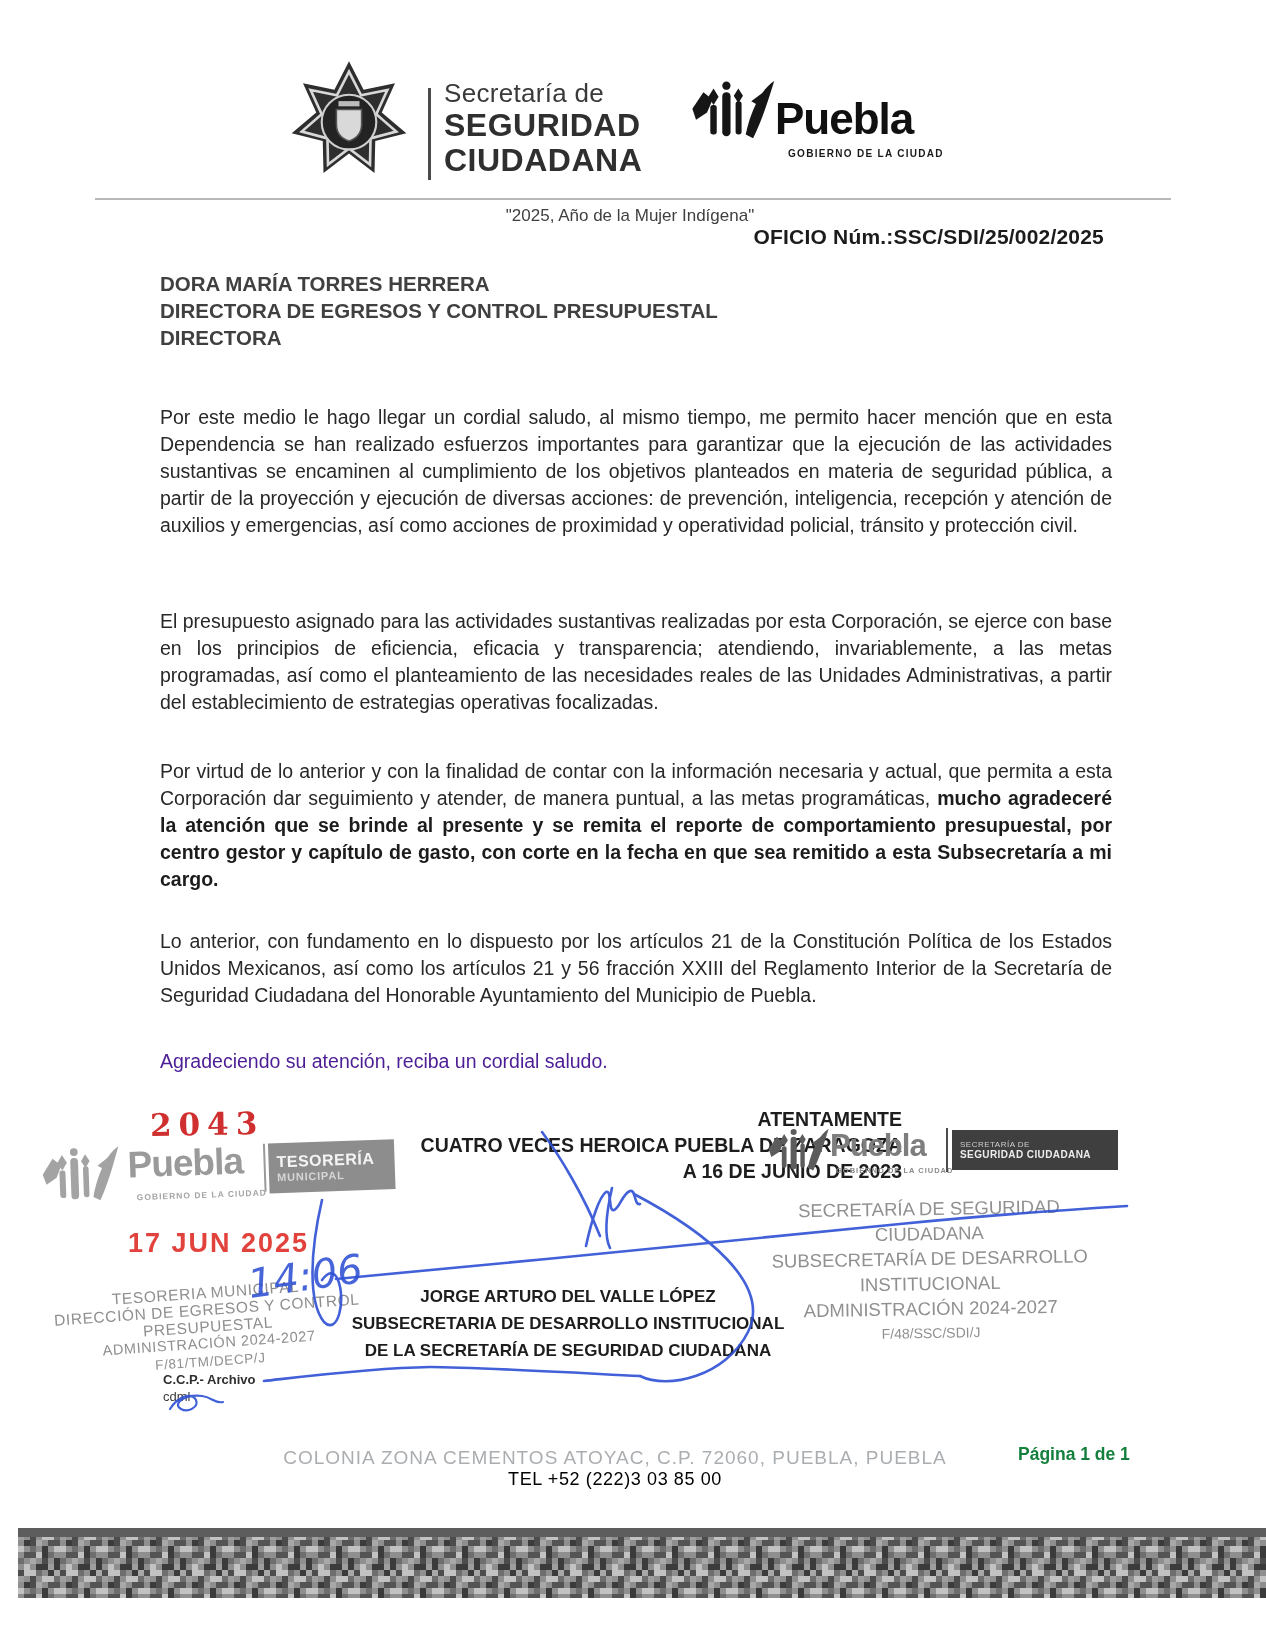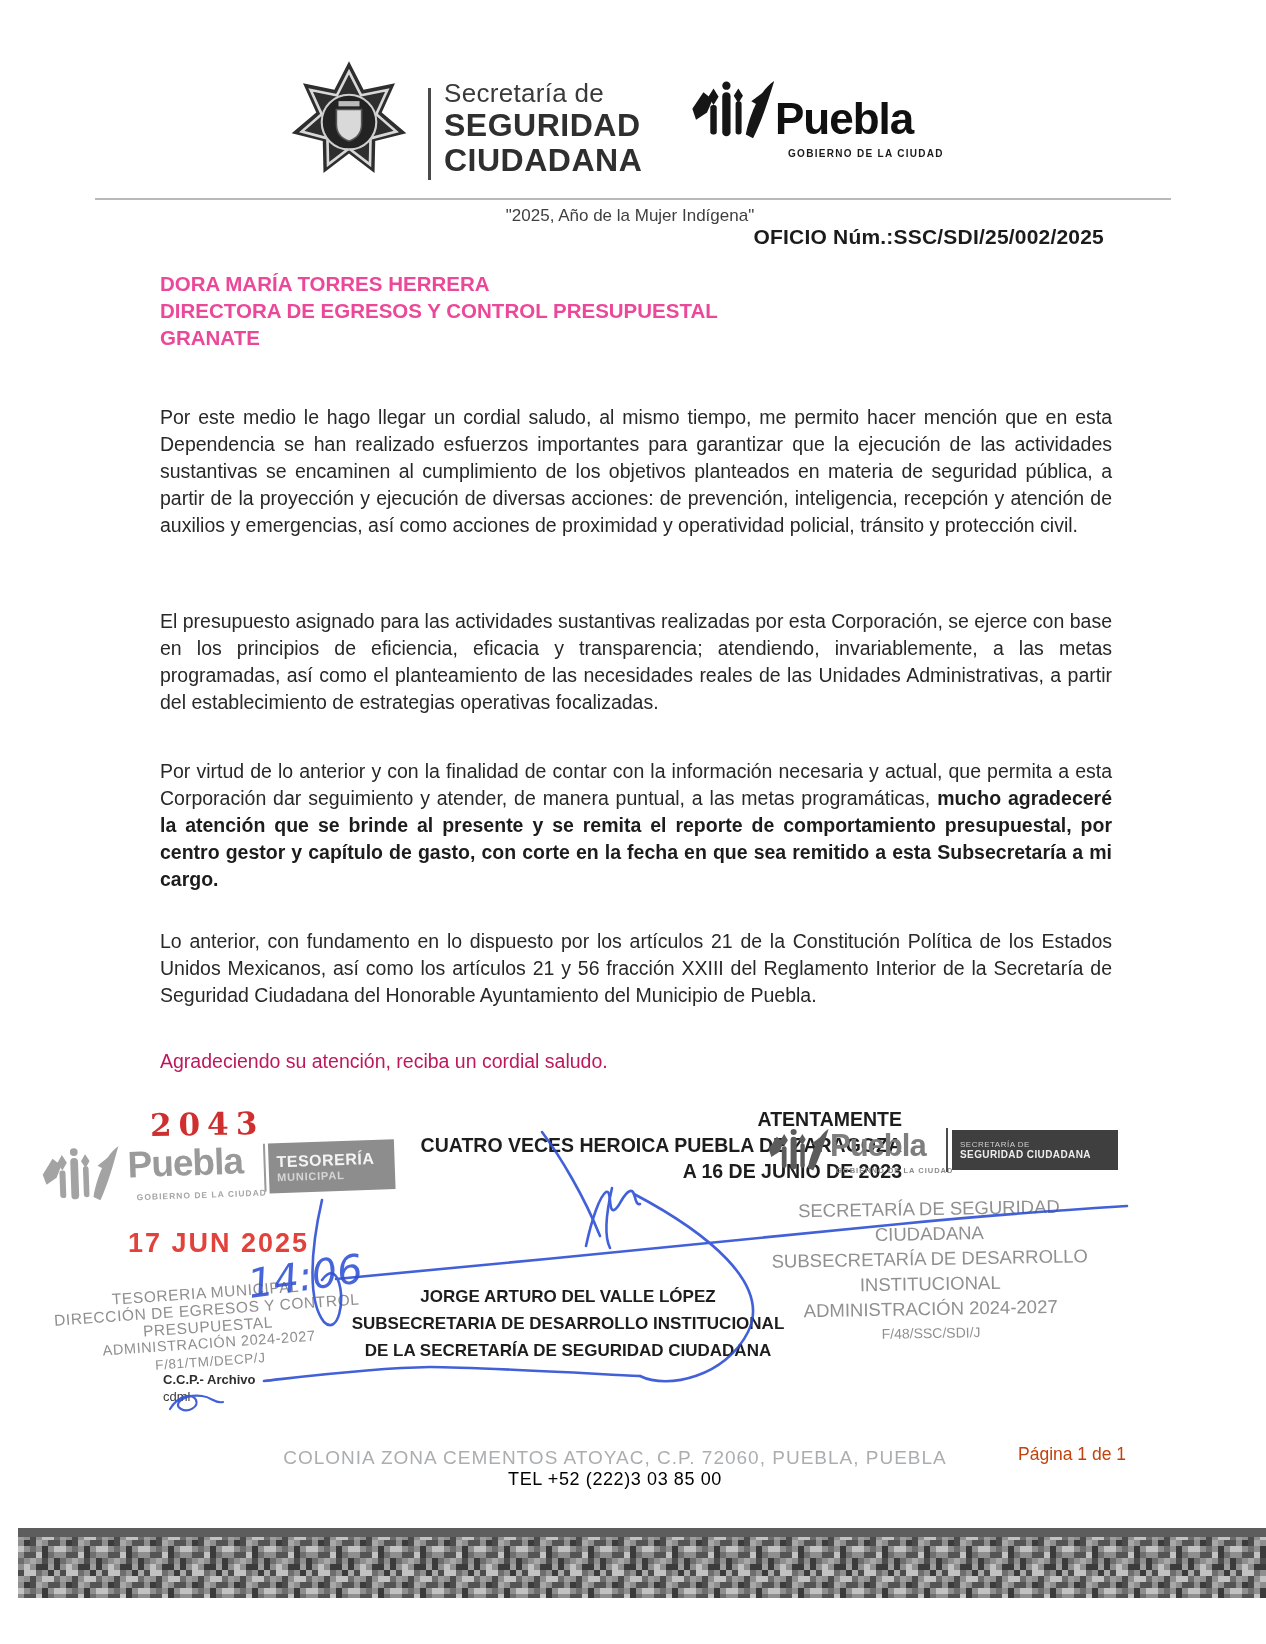--- a/index.html
+++ b/index.html
@@ -16,24 +16,24 @@
   .ssc-word .l2,.ssc-word .l3{font-size:32px;font-weight:800;letter-spacing:.5px;margin-top:3px;}
   .hdr-divider{width:3px;background:#4a4a4a;}
   .puebla-word{font-weight:800;color:#101010;letter-spacing:-1px;}
   .puebla-tag{font-weight:700;color:#1a1a1a;letter-spacing:1.3px;}
   .header-rule{height:2px;background:#b9b9b9;}
 
   .motto{font-size:17px;color:#3f3f3f;text-align:center;}
   .oficio{font-size:21px;font-weight:700;color:#1b1b1b;text-align:right;letter-spacing:.2px;}
 
   
-  .recipient{font-size:20.5px;font-weight:700;line-height:27px;color:#ec4899;}
+  .recipient{font-size:20.5px;font-weight:700;line-height:27px;color:#404040;}
   .para{width:952px;font-size:19.5px;line-height:27px;text-align:justify;color:#282828;}
   .para b{color:#1c1c1c;}
-  .closing{font-size:19.5px;color:#be185d;text-align:center;}
+  .closing{font-size:19.5px;color:#4c1d95;text-align:center;}
 
   
   .atent{width:660px;text-align:right;font-size:19.5px;font-weight:700;line-height:26px;color:#1d1d1d;}
   .signer{width:660px;text-align:center;font-size:17px;font-weight:700;line-height:27px;color:#1d1d1d;}
 
   
   .folio{font-family:"DejaVu Serif",serif;font-weight:700;font-size:31px;color:#d02f2f;letter-spacing:7px;}
   .date-stamp{font-size:27px;font-weight:700;color:#e2423c;letter-spacing:2px;}
   .stamp-lines-left{width:360px;text-align:center;color:#8f8f8f;font-size:15.5px;line-height:17px;letter-spacing:.6px;transform:rotate(-4deg);}
   .stamp-lines-left .s4{font-size:14.5px;}
@@ -44,21 +44,21 @@
   .gray-logo-tag{font-weight:700;letter-spacing:1px;}
   .stamp-box{display:flex;flex-direction:column;justify-content:center;padding:3px 8px;}
   .ccp{font-size:13px;font-weight:700;color:#2e2e2e;}
   .ccp-init{font-size:13px;color:#3a3a3a;}
 
   
   .addr{width:720px;text-align:center;}
   .addr .a1{font-size:17px;color:#b7babd;letter-spacing:1.4px;}
   .addr .a2{font-size:19px;color:#abaeb1;letter-spacing:1px;margin-top:6px;}
   .addr .ph{font-size:18px;font-weight:400;color:#000000;letter-spacing:.6px;margin-top:0;}
-  .pageno{font-size:17.5px;color:#c2410c;font-weight:400;}
+  .pageno{font-size:17.5px;color:#15803d;font-weight:700;}
 </style>
 </head>
 <body>
 
 <div class="page">
 
   <svg width="0" height="0" style="position:absolute" aria-hidden="true">
     <defs>
       <symbol id="star-badge" viewBox="0 0 120 120">
         <polygon points="60,4 73.9,31.2 103.8,25.1 91.2,52.9 114.6,72.5 85,80 84.3,110.5 60,92 35.7,110.5 35,80 5.4,72.5 28.8,52.9 16.2,25.1 46.1,31.2" fill="#2e2e2e"></polygon>
@@ -100,21 +100,21 @@
   <div class="abs puebla-tag" style="left:788px;top:148px;font-size:10px">GOBIERNO DE LA CIUDAD</div>
 
   <div class="abs header-rule" style="left:95px;top:198px;width:1076px"></div>
 
   <div class="abs motto" style="left:395px;top:206px;width:470px">"2025, Año de la Mujer Indígena"</div>
   <div class="abs oficio" style="left:598px;top:225px;width:506px">OFICIO Núm.:SSC/SDI/25/002/2025</div>
 
   <div class="abs recipient" style="left:160px;top:270px">
     <div>DORA MARÍA TORRES HERRERA</div>
     <div>DIRECTORA DE EGRESOS Y CONTROL PRESUPUESTAL</div>
-    <div>GRANATE</div>
+    <div>DIRECTORA</div>
   </div>
 
   <div class="abs para" style="left:160px;top:404px">Por este medio le hago llegar un cordial saludo, al mismo tiempo, me permito hacer mención que en esta Dependencia se han realizado esfuerzos importantes para garantizar que la ejecución de las actividades sustantivas se encaminen al cumplimiento de los objetivos planteados en materia de seguridad pública, a partir de la proyección y ejecución de diversas acciones: de prevención, inteligencia, recepción y atención de auxilios y emergencias, así como acciones de proximidad y operatividad policial, tránsito y protección civil.</div>
   <div class="abs para" style="left:160px;top:608px">El presupuesto asignado para las actividades sustantivas realizadas por esta Corporación, se ejerce con base en los principios de eficiencia, eficacia y transparencia; atendiendo, invariablemente, a las metas programadas, así como el planteamiento de las necesidades reales de las Unidades Administrativas, a partir del establecimiento de estrategias operativas focalizadas.</div>
   <div class="abs para" style="left:160px;top:758px"><span>Por virtud de lo anterior y con la finalidad de contar con la información necesaria y actual, que permita a esta Corporación dar seguimiento y atender, de manera puntual, a las metas programáticas, </span><b>mucho agradeceré la atención que se brinde al presente y se remita el reporte de comportamiento presupuestal, por centro gestor y capítulo de gasto, con corte en la fecha en que sea remitido a esta Subsecretaría a mi cargo.</b></div>
   <div class="abs para" style="left:160px;top:928px">Lo anterior, con fundamento en lo dispuesto por los artículos 21 de la Constitución Política de los Estados Unidos Mexicanos, así como los artículos 21 y 56 fracción XXIII del Reglamento Interior de la Secretaría de Seguridad Ciudadana del Honorable Ayuntamiento del Municipio de Puebla.</div>
   <div class="abs closing" style="left:160px;top:1050px">Agradeciendo su atención, reciba un cordial saludo.</div>
 
   <div class="abs atent" style="left:242px;top:1106px">
     <div>ATENTAMENTE</div>

